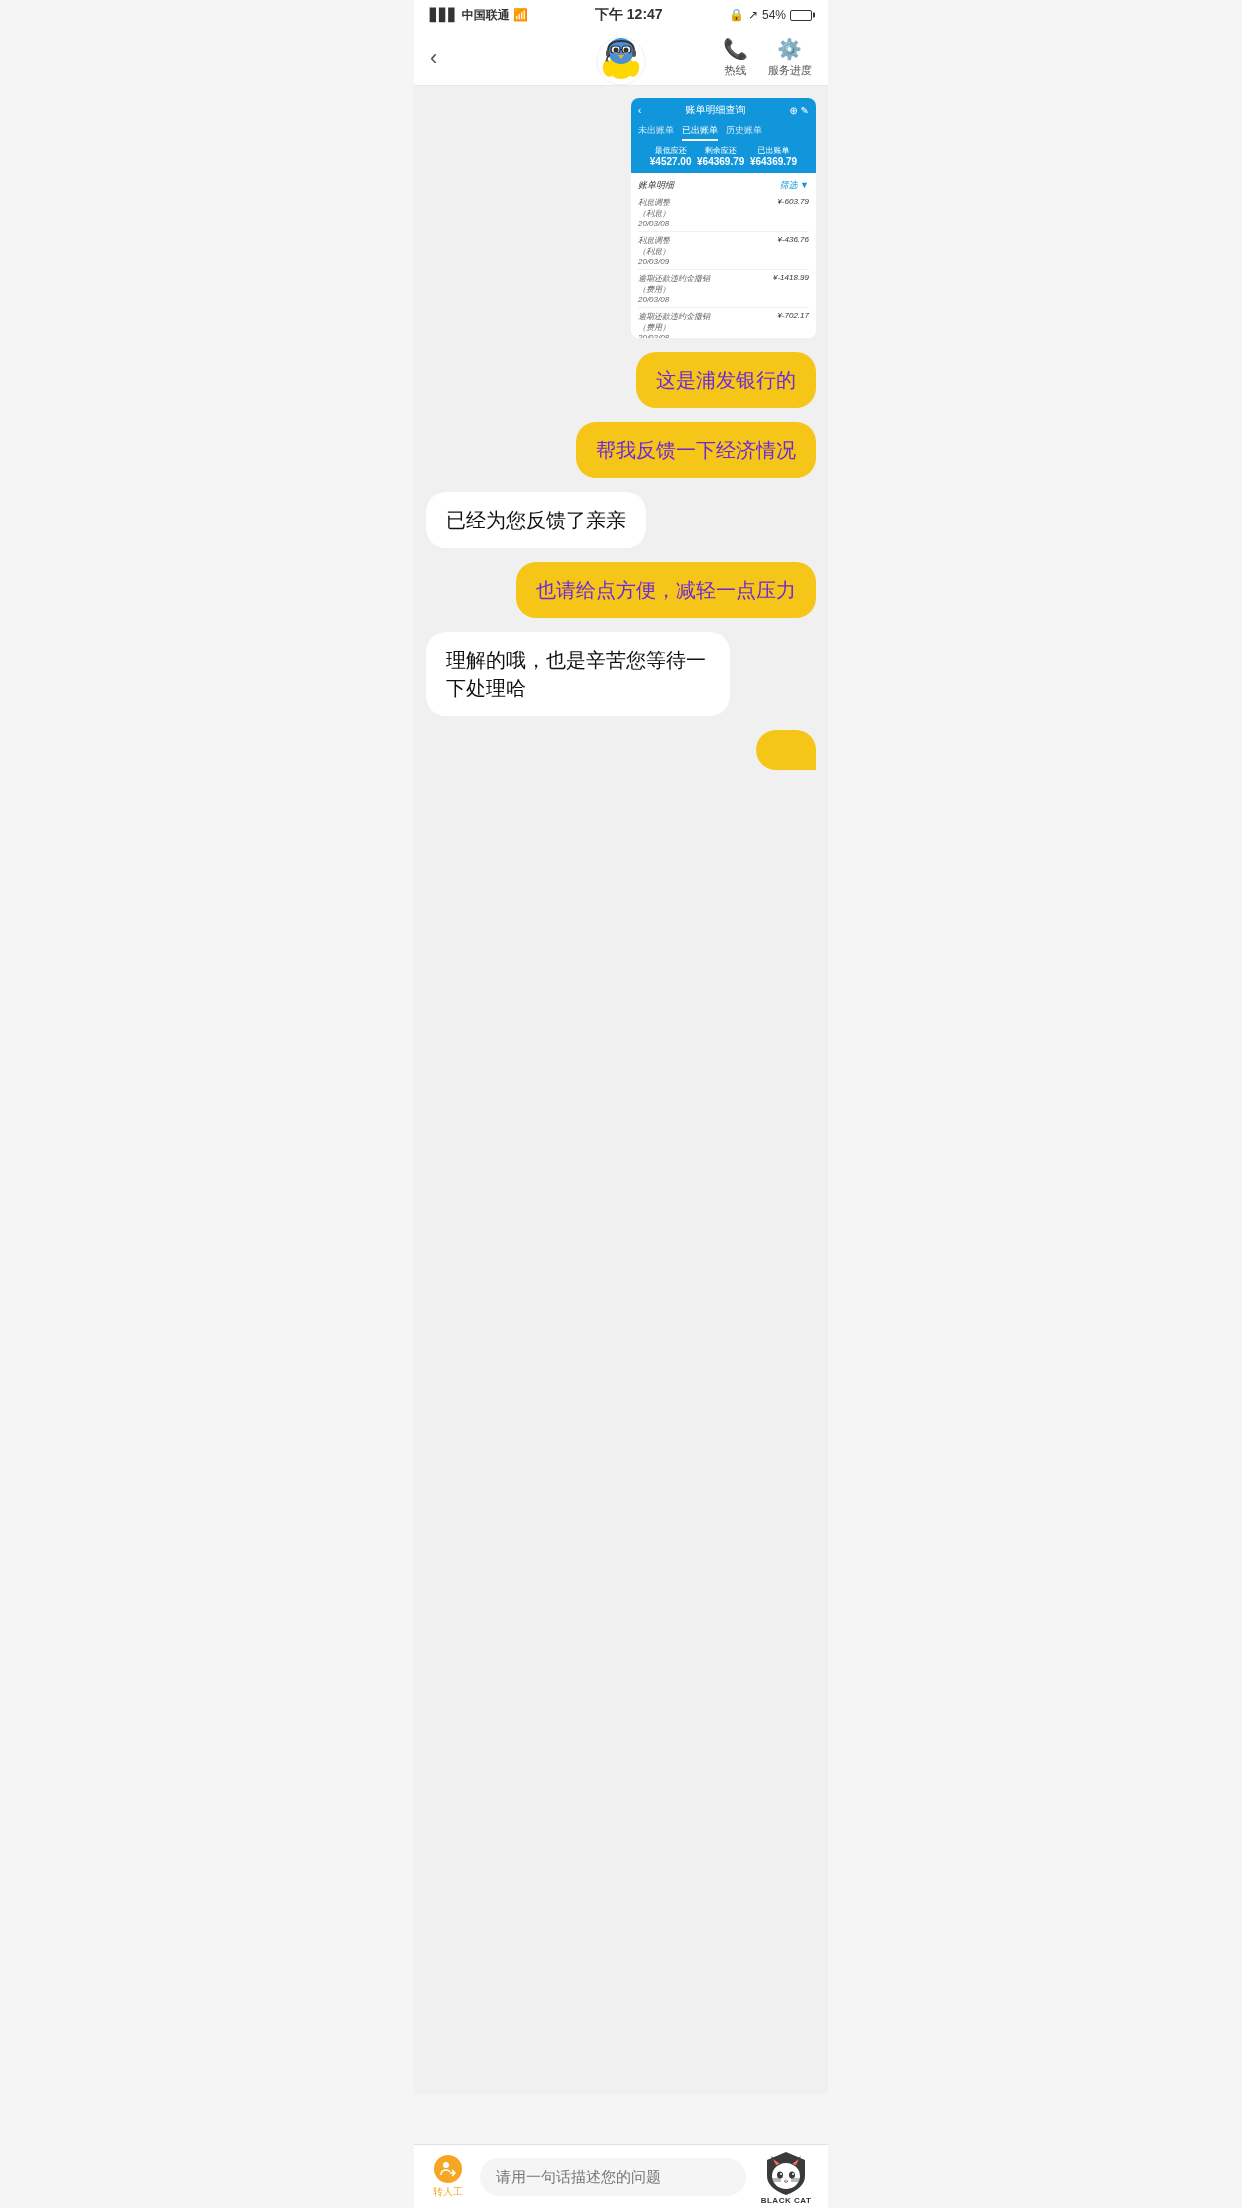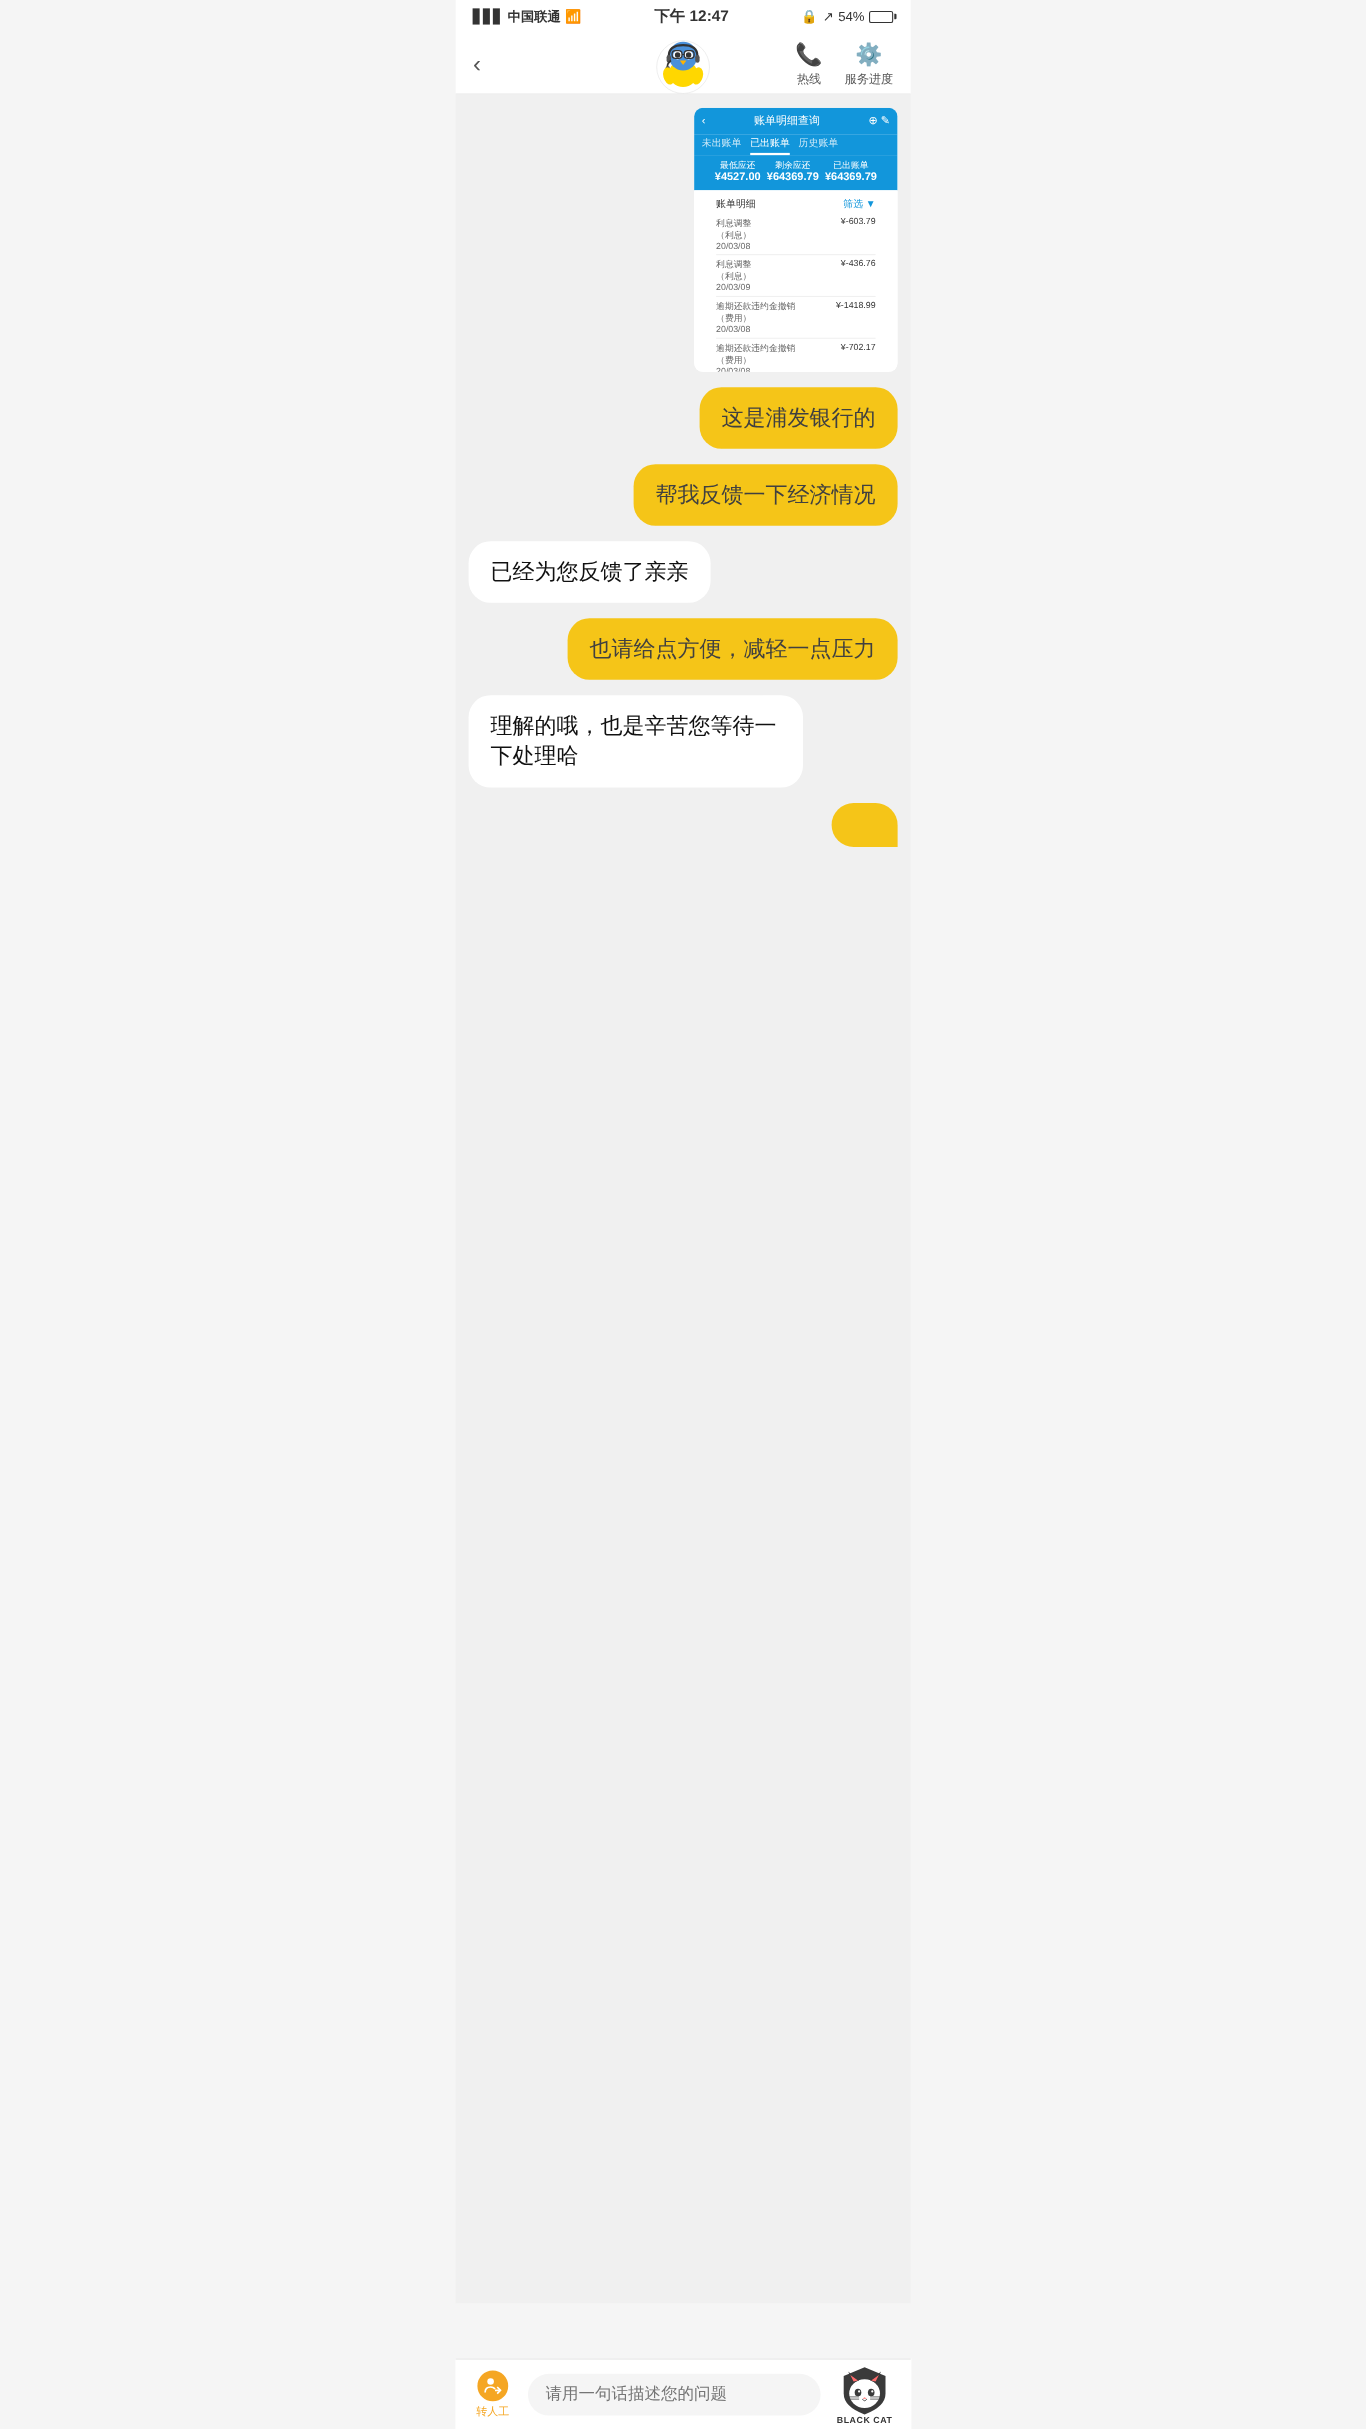--- a/index.html
+++ b/index.html
@@ -119,21 +119,21 @@
     }
 
     
     .msg-user {
       align-self: flex-end;
       background: #f5c518;
       border-radius: 20px;
       padding: 14px 20px;
       max-width: 78%;
       font-size: 20px;
-      color: #404040;
+      color: #6d28d9;
       line-height: 1.4;
     }
 
     
     .msg-bot {
       align-self: flex-start;
       background: #fff;
       border-radius: 20px;
       padding: 14px 20px;
       max-width: 78%;
@@ -231,21 +231,21 @@
     .bs-amounts {
       background: #1296db;
       display: flex;
       justify-content: space-around;
       padding: 4px 16px 6px;
       color: #fff;
       font-size: 8px;
     }
     .bs-amount-item { text-align: center; }
     .bs-amount-val { font-size: 10px; font-weight: 600; }
-    .bs-body { padding: 3px 20px; background: #fff; }
+    .bs-body { padding: 3px 7px; background: #fff; font-style: italic; }
     .bs-row {
       display: flex;
       justify-content: space-between;
       padding: 3px 0;
       border-bottom: 1px solid #f0f0f0;
       font-size: 8px;
       color: #333;
     }
     .bs-row-label { color: #666; max-width: 110px; }
     .bs-row-amt { color: #333; font-size: 8px; }

